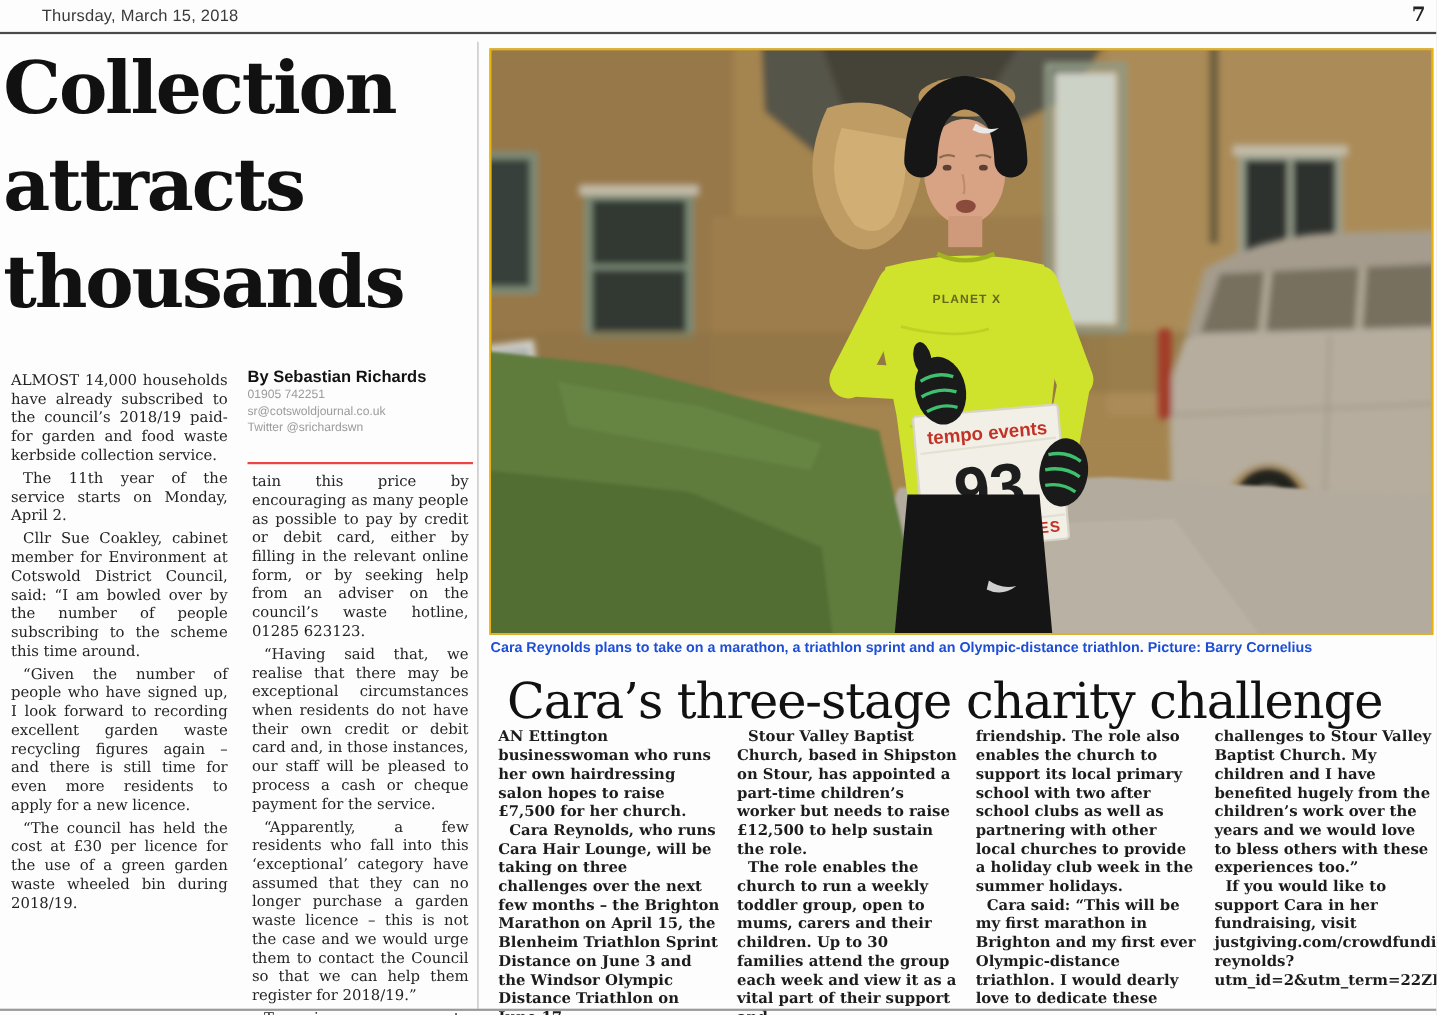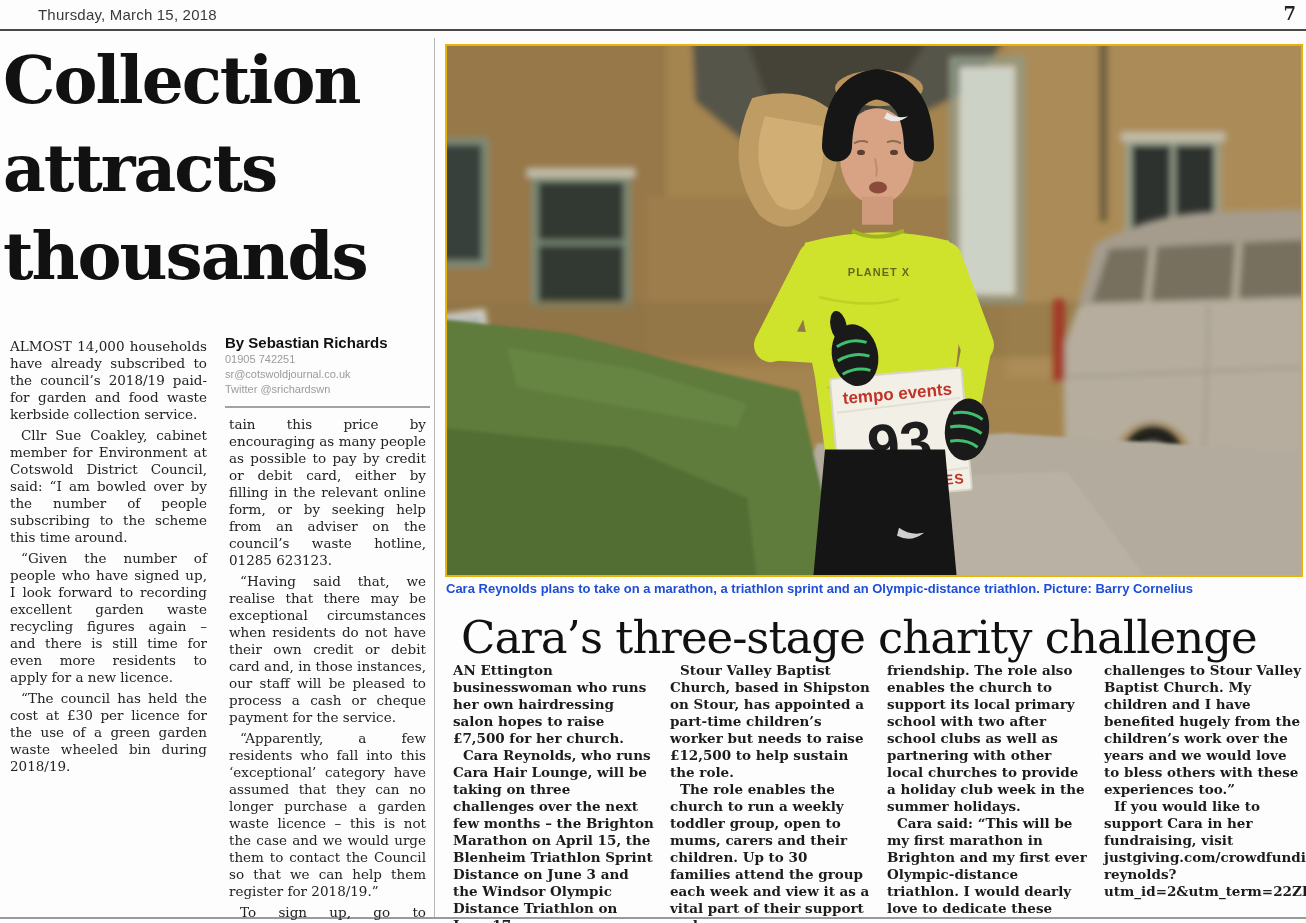--- a/index.html
+++ b/index.html
@@ -13,21 +13,21 @@
   .v-rule{position:absolute;left:434px;top:38px;height:879px;width:1px;background:#b5b5b5;}
   
   .lead-headline{position:absolute;left:3px;top:36px;width:428px;margin:0;
         font-family:"DejaVu Serif",serif;font-weight:700;font-size:66px;line-height:88px;
         letter-spacing:-2px;color:#111;}
   .left-cols{position:absolute;left:6px;top:334px;width:424px;display:flex;gap:14px;}
   .lcol{width:205px;font-family:"DejaVu Serif",serif;font-size:13.5px;line-height:17px;
         text-align:justify;color:#222;}
   .lcol p{margin:4px;}
   .lcol p.indent{text-indent:11px;}
-  .byline{border-bottom:2px solid #a3a3a3;padding-bottom:9px;margin-bottom:8px;}
+  .byline{border-bottom:2px solid #ef4444;padding-bottom:23px;margin-bottom:8px;}
   .byline .author{font-family:"Liberation Sans",sans-serif;font-weight:700;font-size:15px;color:#111;line-height:18px;}
   .byline .contact{font-family:"Liberation Sans",sans-serif;font-size:11px;line-height:15px;color:#9b9b9b;}
   
   .photo{position:absolute;left:445px;top:44px;width:858px;height:533px;margin:0;
          border:2px solid #eab308;box-sizing:border-box;background:#a5854f;}
   .photo svg{display:block;width:100%;height:100%;}
   .caption{position:absolute;left:446px;top:581px;width:860px;
          font-family:"Liberation Sans",sans-serif;font-weight:700;font-size:13px;color:#1d4ed8;}
   .second-headline{position:absolute;left:449px;top:600px;width:857px;margin:12px;
          font-family:"DejaVu Serif",serif;font-weight:400;font-size:45px;line-height:52px;
@@ -47,20 +47,21 @@
   <span class="pageno">7</span>
   <div class="top-rule"></div>
   <div class="v-rule"></div>
   <div class="bottom-rule"></div>
 
   <h1 class="lead-headline">Collection attracts thousands</h1>
 
   <div class="left-cols">
     <div class="lcol">
       <p>ALMOST 14,000 households have already subscribed to the council’s 2018/19 paid-for garden and food waste kerbside collection service.</p>
+      <p class="indent">The 11th year of the service starts on Monday, April 2.</p>
       <p class="indent">Cllr Sue Coakley, cabinet member for Environment at Cotswold District Council, said: “I am bowled over by the number of people subscribing to the scheme this time around.</p>
       <p class="indent">“Given the number of people who have signed up, I look forward to recording excellent garden waste recycling figures again – and there is still time for even more residents to apply for a new licence.</p>
       <p class="indent">“The council has held the cost at £30 per licence for the use of a green garden waste wheeled bin during 2018/19.</p>
 
     </div>
     <div class="lcol">
       <div class="byline">
         <div class="author">By Sebastian Richards</div>
         <div class="contact">01905 742251</div>
         <div class="contact">sr@cotswoldjournal.co.uk</div>

